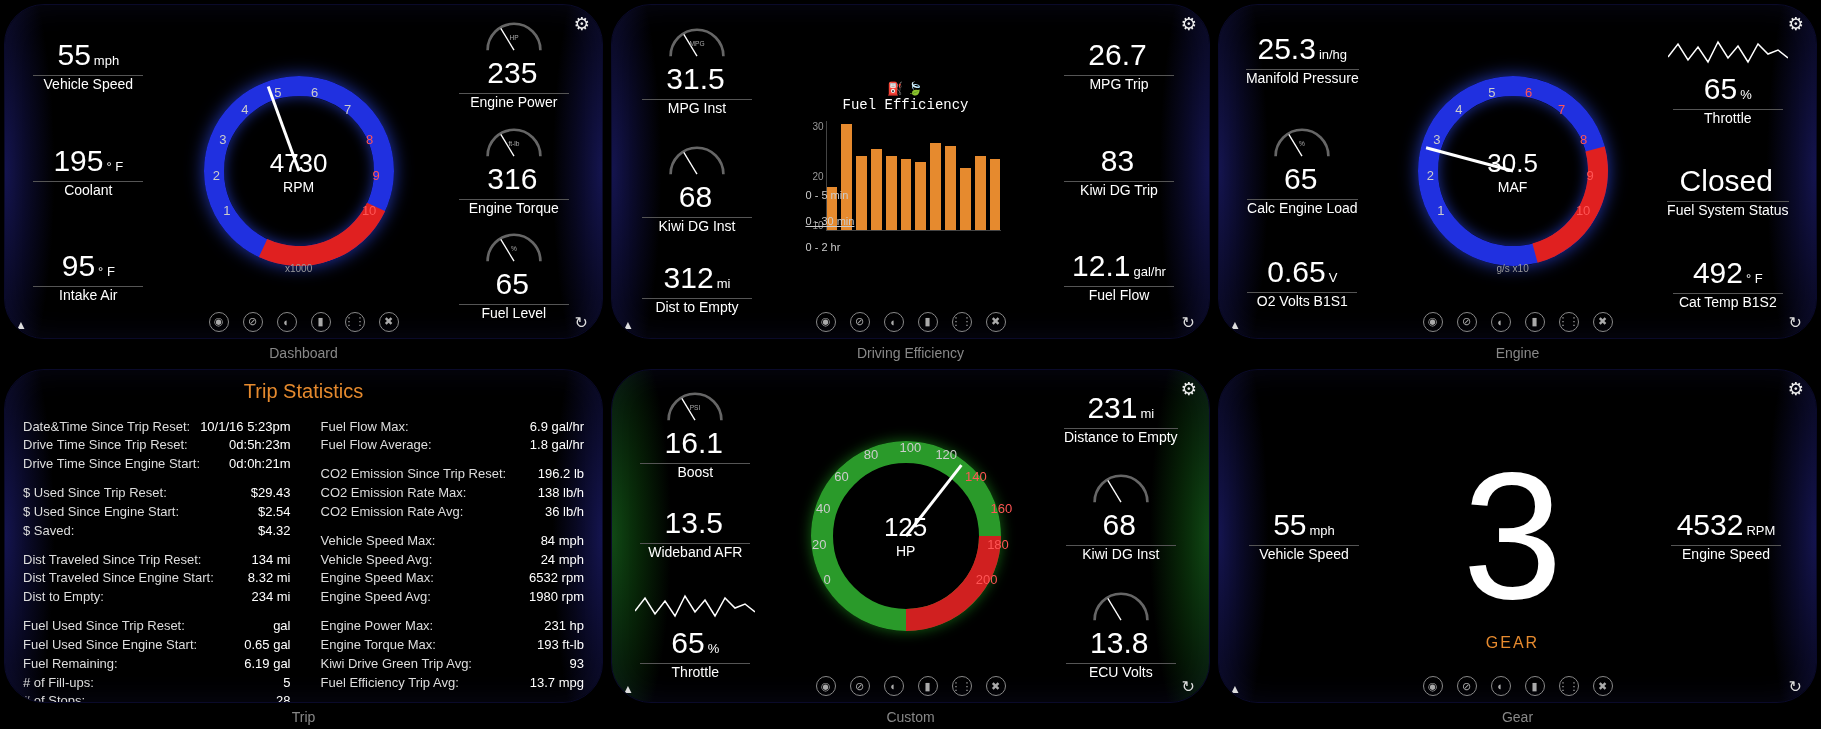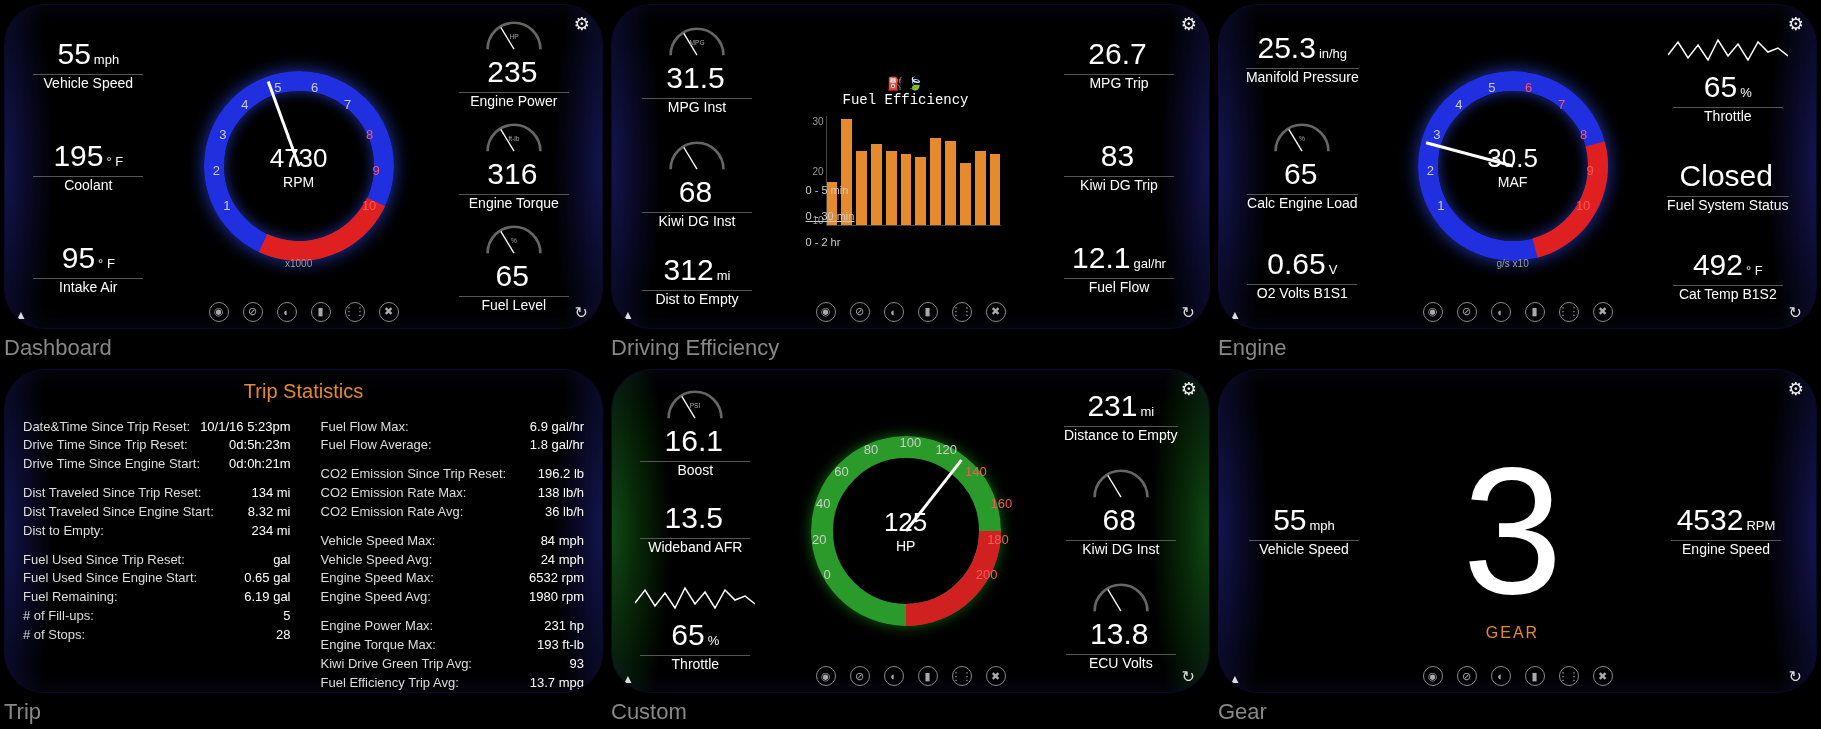--- a/index.html
+++ b/index.html
@@ -24,22 +24,23 @@
   .panel {
     flex: 1;
     background: #000;
     border-radius: 40px;
     position: relative;
     overflow: hidden;
     border: 1px solid #0a0a2a;
     box-shadow: inset 0 0 30px rgba(40,40,120,0.2);
   }
   .panel-title {
+    text-align: center;
     color: #888;
-    font-size: 22px;
+    font-size: 14px;
     font-weight: 300;
     margin-top: 6px;
   }
   .gear-icon {
     position: absolute;
     top: 8px; right: 12px;
     color: #eee;
     font-size: 18px;
     z-index: 5;
   }
@@ -443,20 +444,34 @@
                   <span class="k">Date&amp;Time Since Trip Reset:</span>
                   <span class="v">10/1/16 5:23pm</span>
                 </div>
                 <div class="trow">
                   <span class="k">Drive Time Since Trip Reset:</span>
                   <span class="v">0d:5h:23m</span>
                 </div>
                 <div class="trow">
                   <span class="k">Drive Time Since Engine Start:</span>
                   <span class="v">0d:0h:21m</span>
+                </div>
+              </div>
+              <div class="tgroup">
+                <div class="trow">
+                  <span class="k">$ Used Since Trip Reset:</span>
+                  <span class="v">$29.43</span>
+                </div>
+                <div class="trow">
+                  <span class="k">$ Used Since Engine Start:</span>
+                  <span class="v">$2.54</span>
+                </div>
+                <div class="trow">
+                  <span class="k">$ Saved:</span>
+                  <span class="v">$4.32</span>
                 </div>
               </div>
               <div class="tgroup">
                 <div class="trow">
                   <span class="k">Dist Traveled Since Trip Reset:</span>
                   <span class="v">134 mi</span>
                 </div>
                 <div class="trow">
                   <span class="k">Dist Traveled Since Engine Start:</span>
                   <span class="v">8.32 mi</span>

